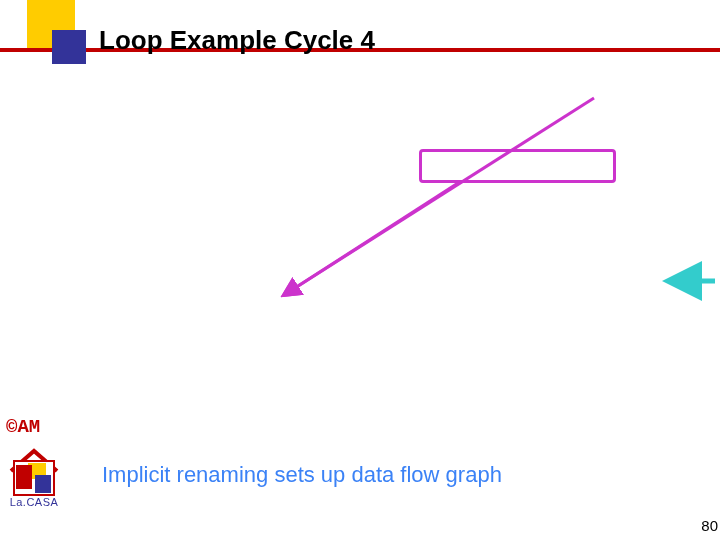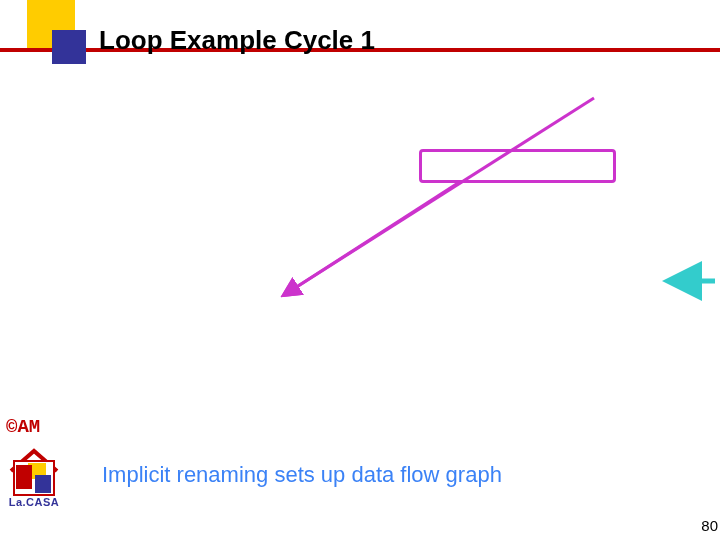--- a/index.html
+++ b/index.html
@@ -103,21 +103,21 @@
     left: 30px; top: 30px;
     width: 16px; height: 18px;
     background: #333399;
   }
   .logo .label {
     position: absolute;
     left: 0; top: 51px;
     width: 58px;
     text-align: center;
     font-family: "Comic Sans MS", cursive, sans-serif;
-    font-weight: bold;
+    font-weight: normal;
     font-size: 11px;
     color: #333399;
     letter-spacing: 0.5px;
   }
 
   
   .diagram-box {
     position: absolute;
     left: 419px; top: 149px;
     width: 197px; height: 34px;
@@ -136,21 +136,21 @@
 </style>
 </head>
 <body>
 
 <div class="slide">
 
   <div class="deco-yellow"></div>
   <div class="deco-red-divider"></div>
   <div class="deco-blue"></div>
 
-  <div class="title">Loop Example Cycle 1</div>
+  <div class="title">Loop Example Cycle 4</div>
 
   <div class="diagram-box"></div>
 
   <svg class="arrows" viewBox="0 0 720 540">
     <defs>
       <marker id="arrow-magenta" viewBox="0 0 10 10" refX="8" refY="5" markerWidth="7" markerHeight="7" orient="auto-start-reverse">
         <path d="M 0 0 L 10 5 L 0 10 z" fill="#cc33cc"></path>
       </marker>
       <marker id="arrow-teal" viewBox="0 0 10 10" refX="8" refY="5" markerWidth="8" markerHeight="8" orient="auto-start-reverse">
         <path d="M 0 0 L 10 5 L 0 10 z" fill="#33cccc"></path>

